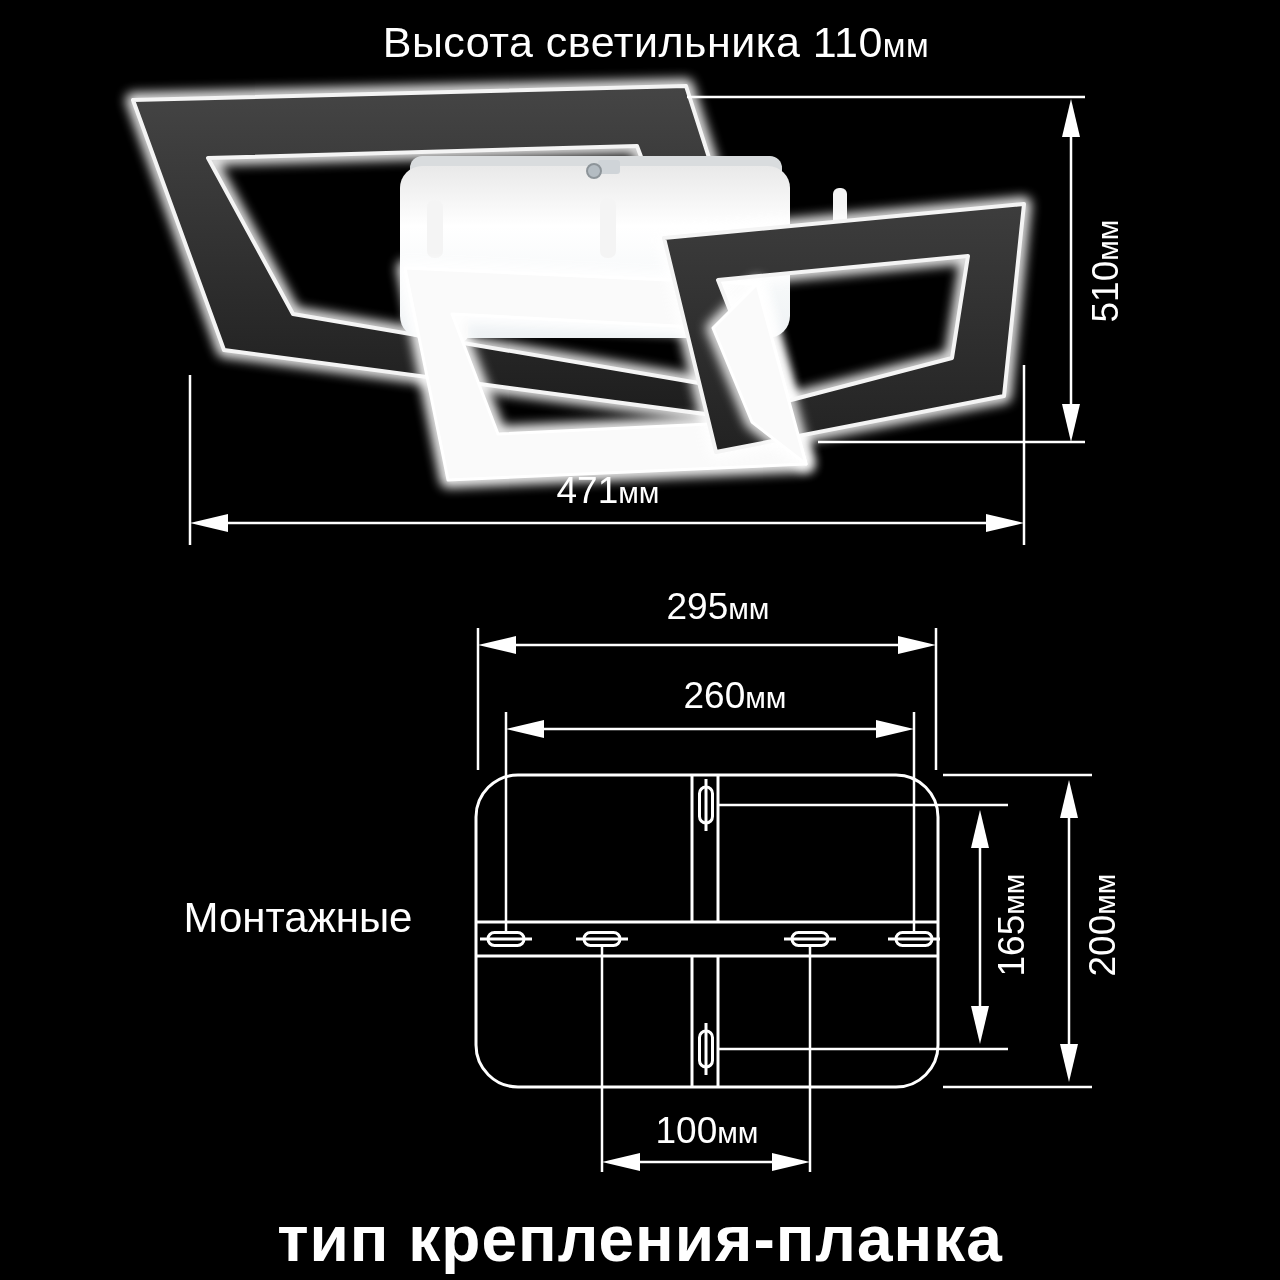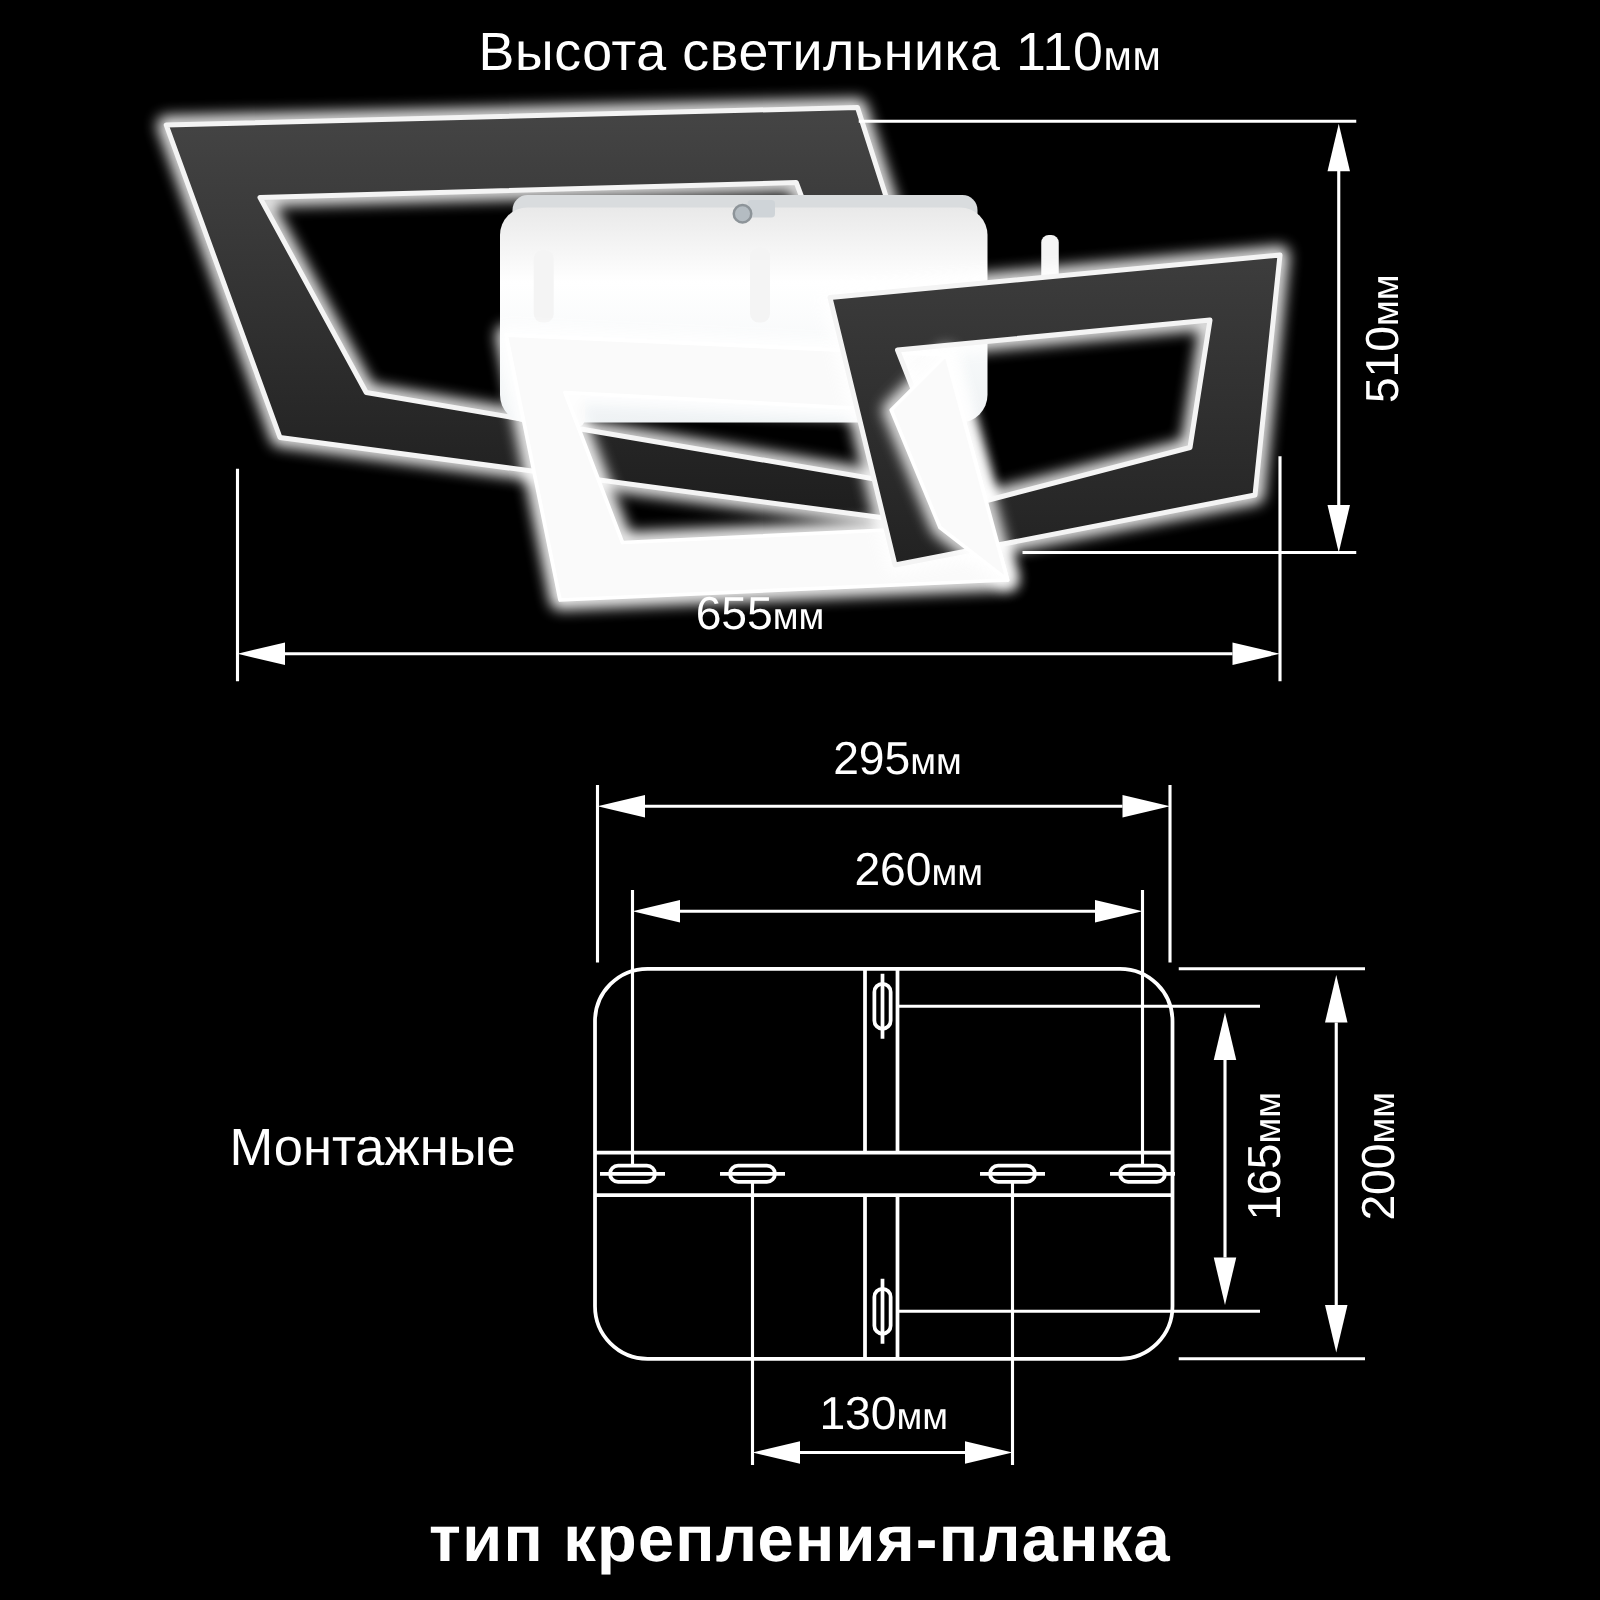--- a/index.html
+++ b/index.html
@@ -8,21 +8,21 @@
     font-family:"Liberation Sans", sans-serif;color:#fff;
   }
   #stage svg{position:absolute;left:0;top:0;}
   .txt{position:absolute;color:#fff;white-space:nowrap;}
   .page-title{left:0;right:0;top:18px;text-align:center;font-size:43px;letter-spacing:.5px;margin-left:32px;}
   .page-title .u{font-size:33px;}
   .dim-label{transform:translate(-50%,-50%);font-size:37px;}
   .dim-label .u{font-size:30px;}
   .dim-label.rot{transform:translate(-50%,-50%) rotate(-90deg);}
   .mount-heading{transform:translate(-50%,-50%);font-size:42px;text-align:right;line-height:1.2;}
-  .footer-caption{left:0;right:0;top:1202px;text-align:center;font-size:52px;font-weight:bold;letter-spacing:1px;}
+  .footer-caption{left:0;right:0;top:1202px;text-align:center;font-size:64px;font-weight:bold;letter-spacing:1px;}
 </style>
 </head>
 <body>
 
 <div id="stage">
 
   <svg width="1280" height="1280" viewBox="0 0 1280 1280">
     <defs>
       <linearGradient id="gDark" x1="0" y1="0" x2="0" y2="1">
         <stop offset="0" stop-color="#454545"></stop>
@@ -163,41 +163,41 @@
       <polygon points="1069,780 1060,818 1078,818"></polygon>
         <polygon points="1069,1082 1060,1044 1078,1044"></polygon>
     </g>
   </svg>
 
   <div class="txt page-title">
     <span>Высота светильника 110</span><span class="u">мм</span>
   </div>
 
   <div class="txt dim-label" style="left:608px;top:491px;">
-    <span>655</span><span class="u">мм</span>
+    <span>471</span><span class="u">мм</span>
   </div>
 
   <div class="txt dim-label rot" style="left:1106px;top:271px;">
     <span>510</span><span class="u">мм</span>
   </div>
 
   <div class="txt mount-heading" style="left:298px;top:918px;">
     <div>Монтажные</div>
   </div>
 
   <div class="txt dim-label" style="left:707px;top:607px;margin-left:11px;">
     <span>295</span><span class="u">мм</span>
   </div>
 
   <div class="txt dim-label" style="left:735px;top:696px;">
     <span>260</span><span class="u">мм</span>
   </div>
 
   <div class="txt dim-label" style="left:707px;top:1131px;">
-    <span>130</span><span class="u">мм</span>
+    <span>100</span><span class="u">мм</span>
   </div>
 
   <div class="txt dim-label rot" style="left:1012px;top:925px;">
     <span>165</span><span class="u">мм</span>
   </div>
 
   <div class="txt dim-label rot" style="left:1103px;top:925px;">
     <span>200</span><span class="u">мм</span>
   </div>
 

